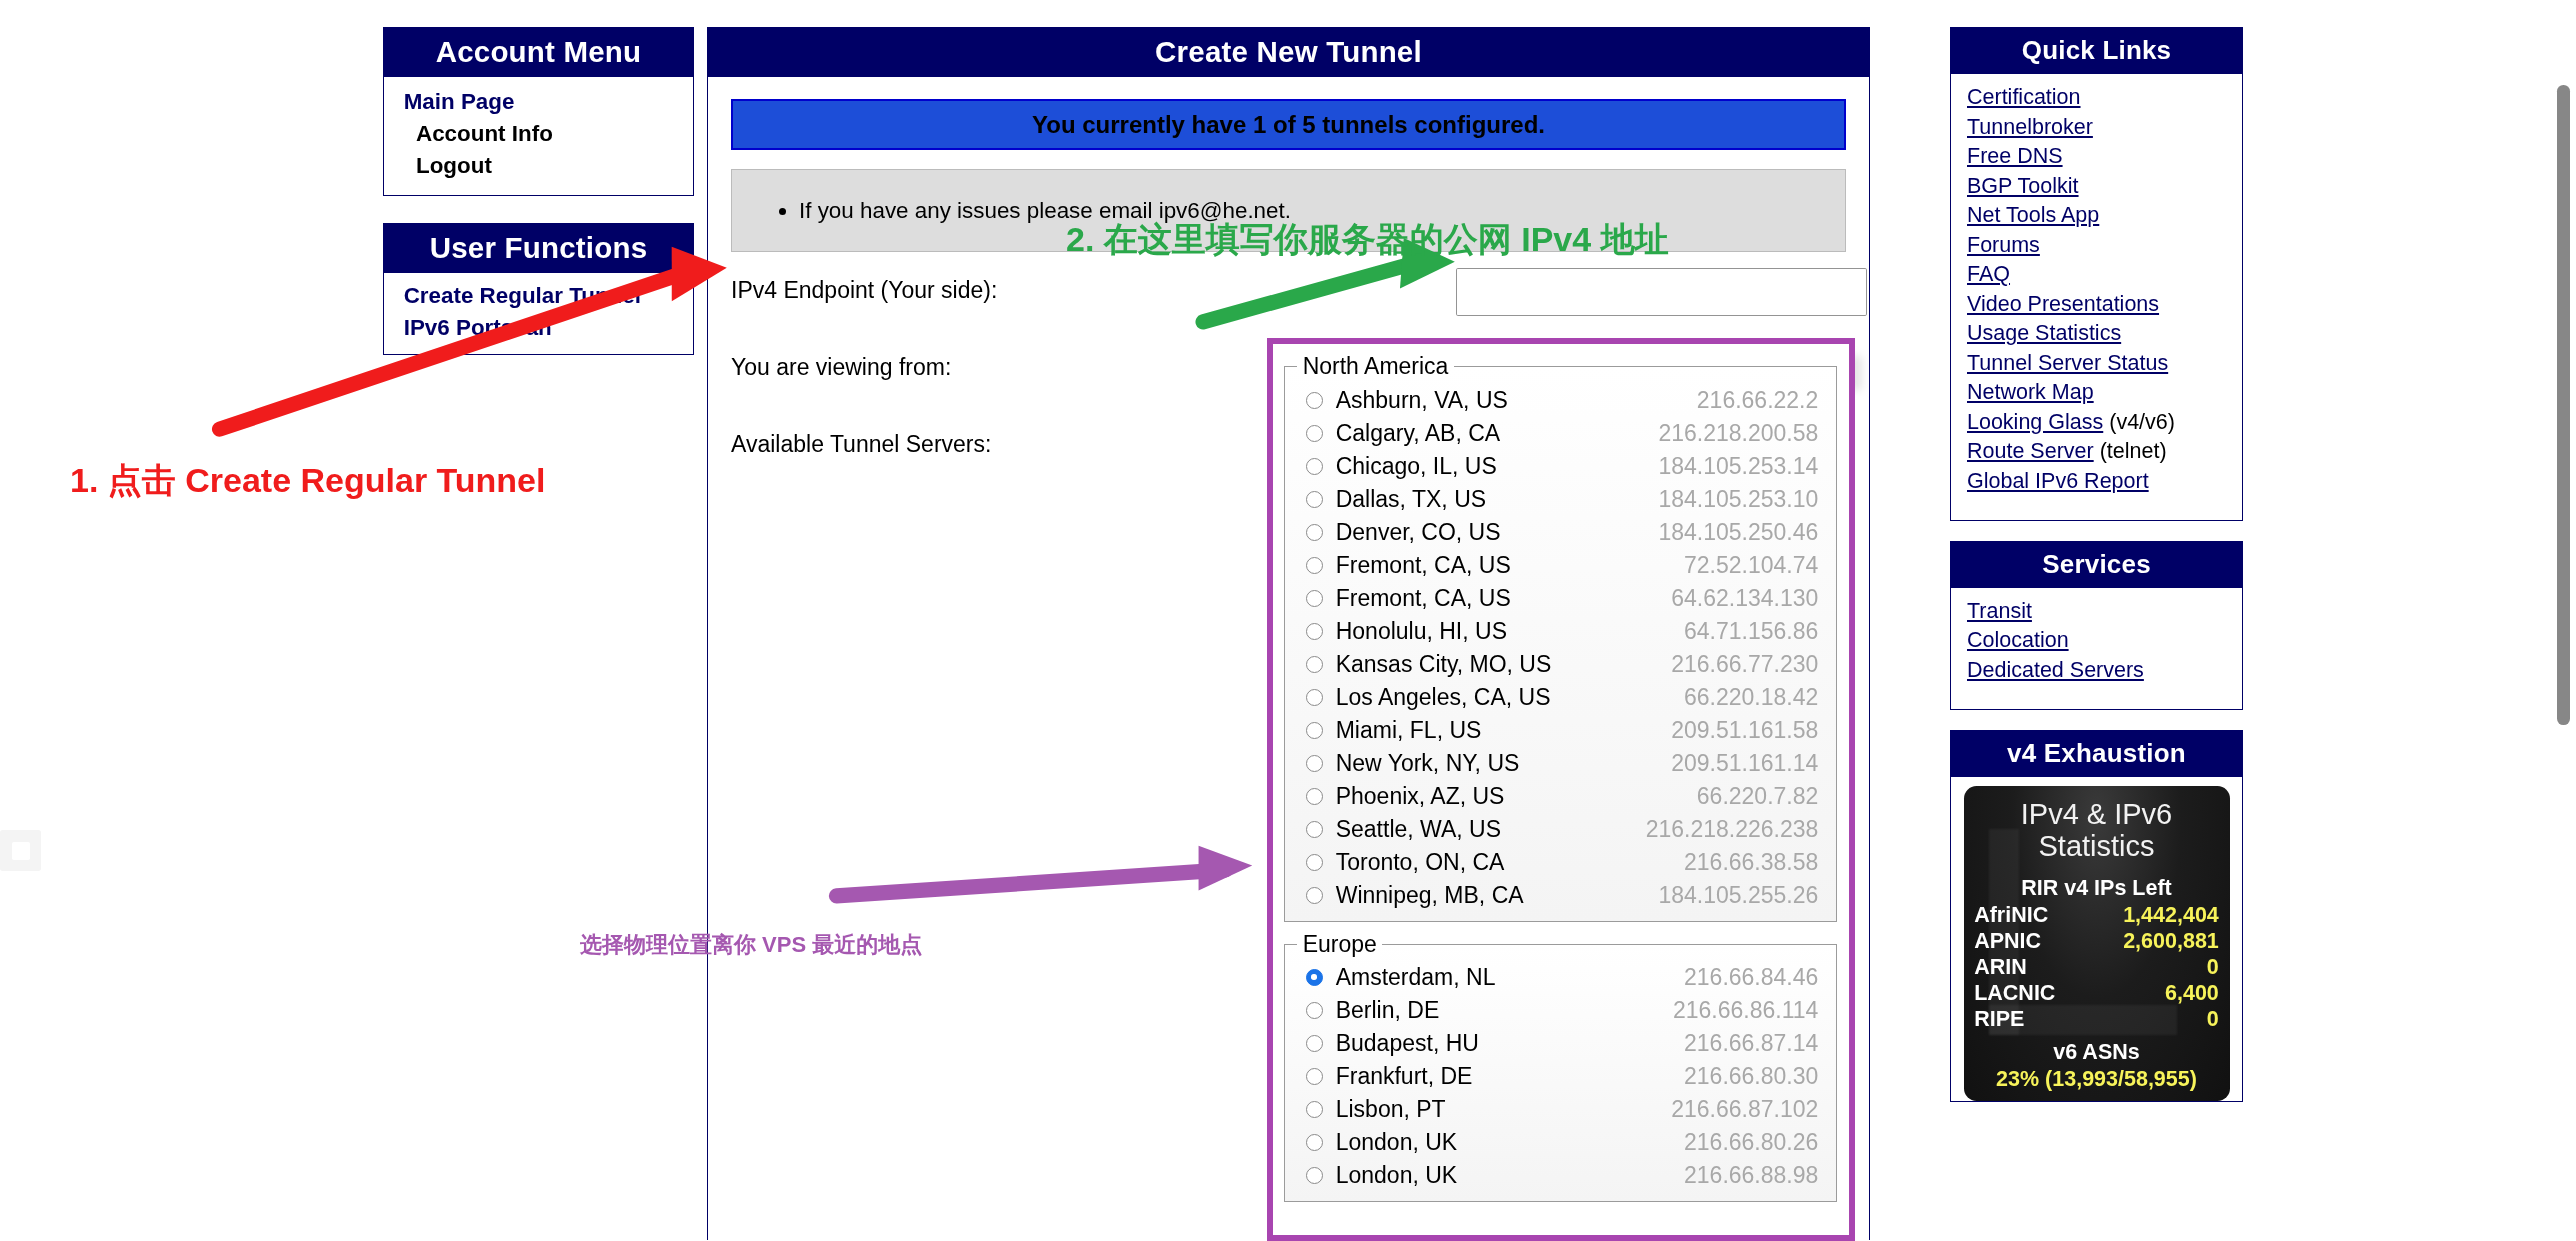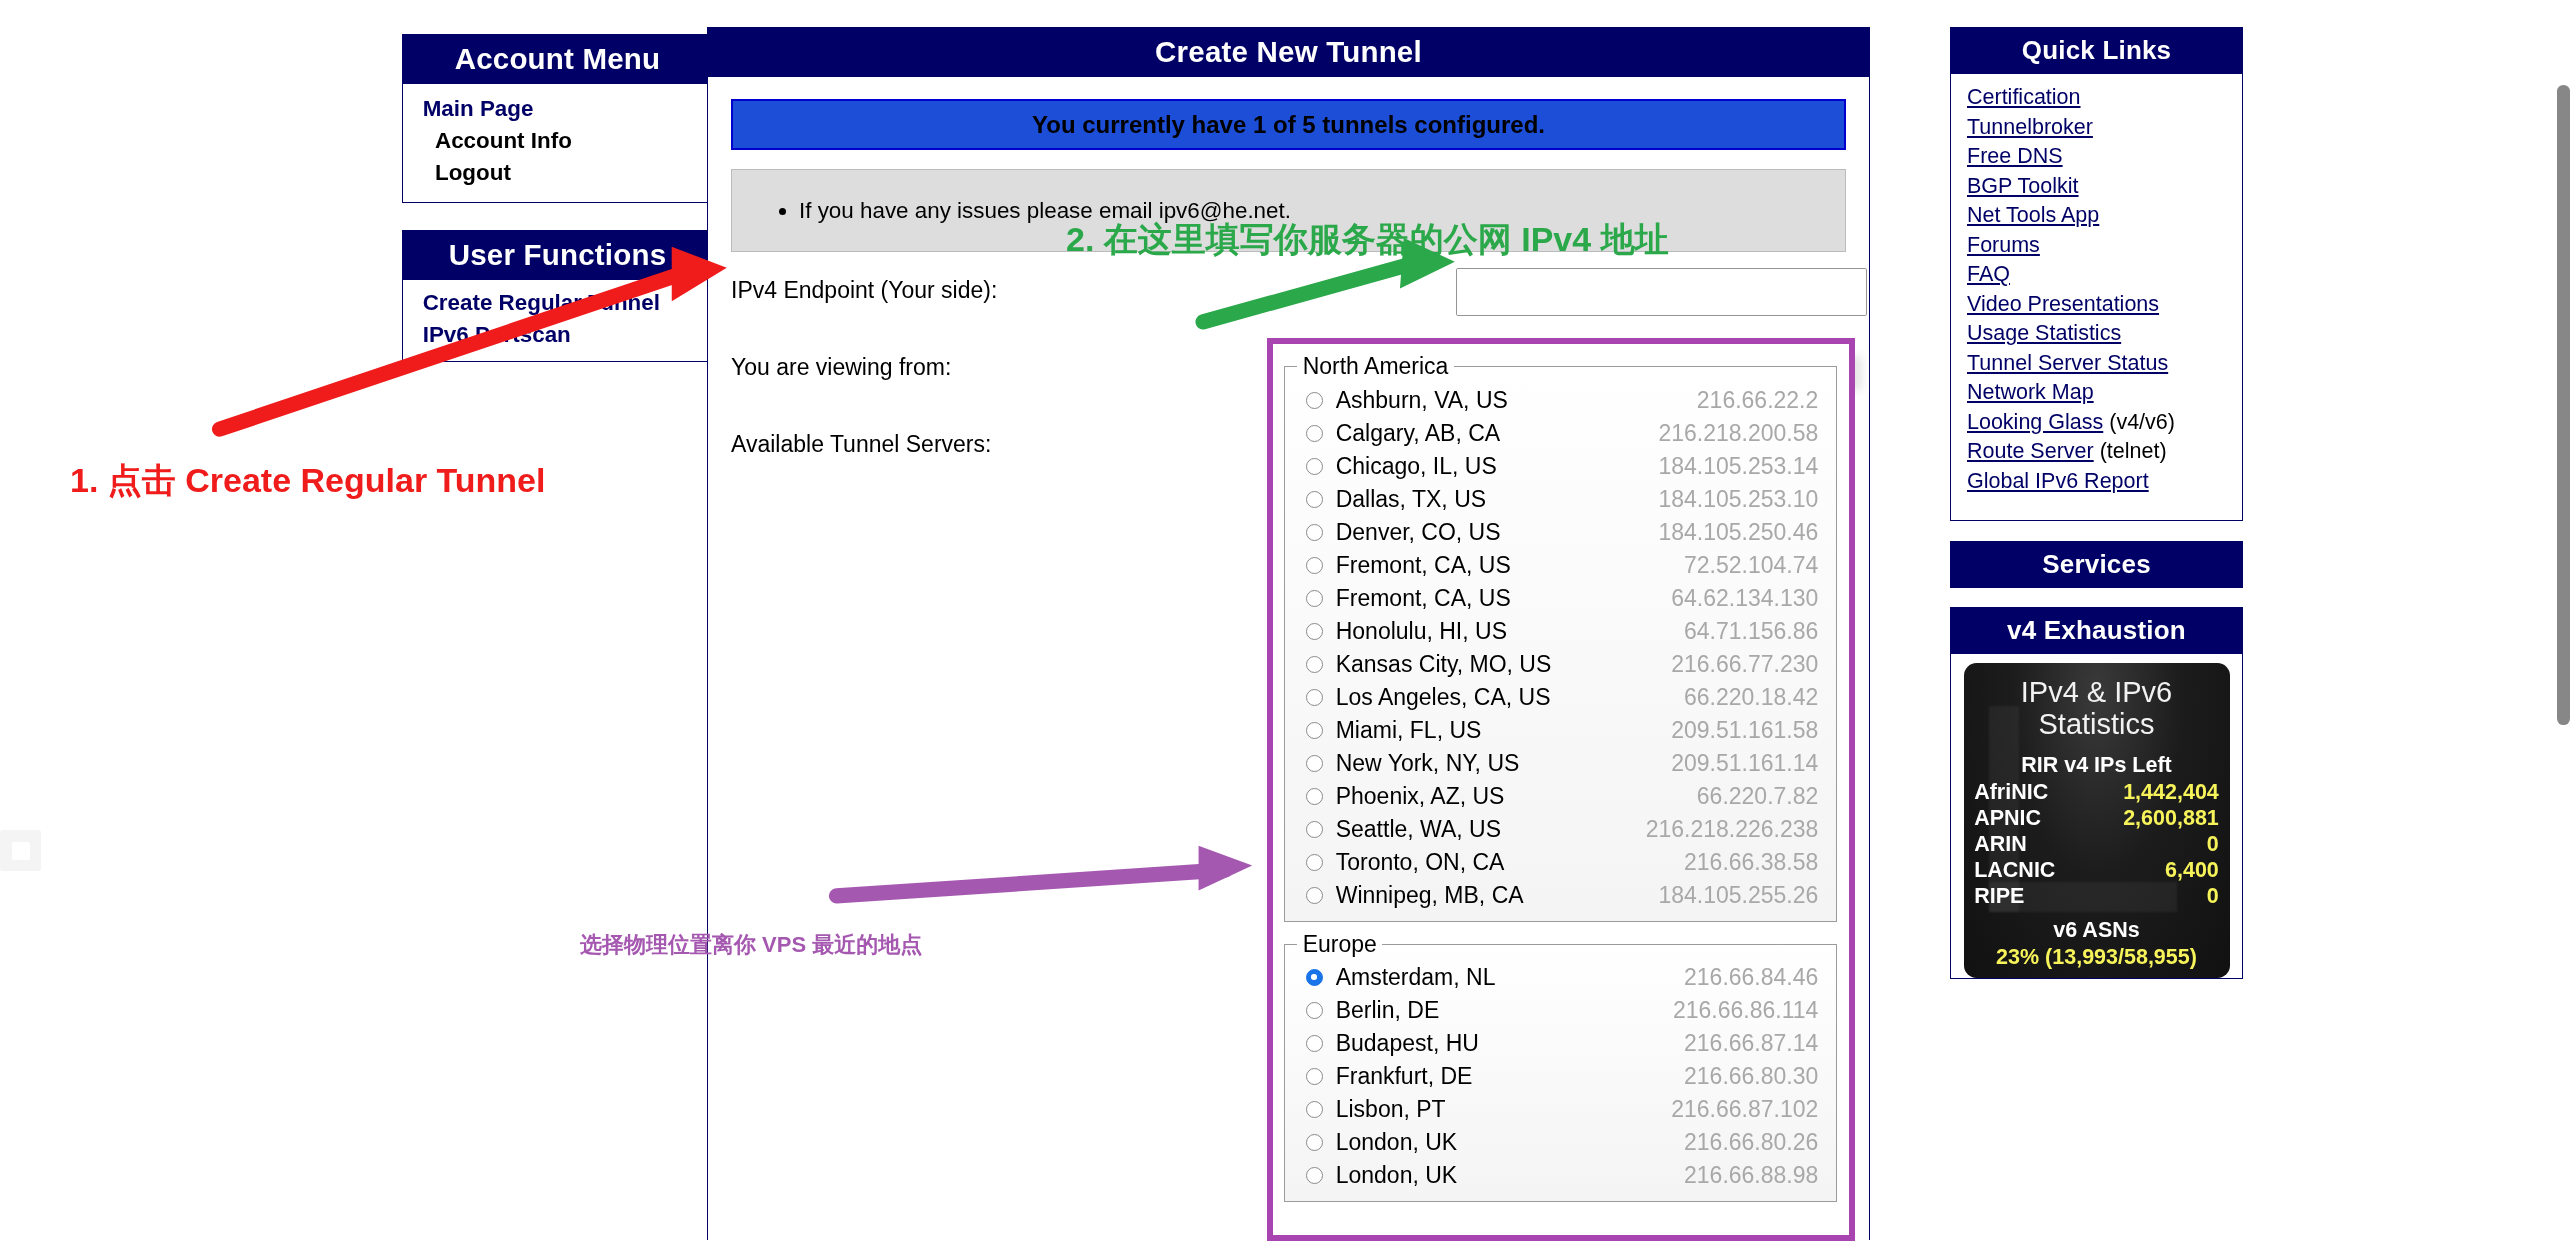--- a/index.html
+++ b/index.html
@@ -24,21 +24,21 @@
     text-align: center;
     letter-spacing: 0.2px;
   }
   .panel-body {
     background: #ffffff;
     border: 1.8px solid #000066;
     border-top: none;
   }
 
   
-  #left-col { position: absolute; left: 383px; top: 34px; width: 311px; margin-left: 19px; }
+  #left-col { position: absolute; left: 383px; top: 27px; width: 311px; }
 
   #account-menu-head { font-size: 29.5px; line-height: 50px; }
   #account-menu-body { padding: 9px 0 12.5px 0; }
   .acct-item {
     font-size: 22.4px; font-weight: bold; line-height: 32px;
     padding-left: 19.7px; color: #000000; white-space: nowrap;
   }
   .acct-item.link { color: #000066; }
   .acct-item.indent { padding-left: 32px; }
 
@@ -460,20 +460,25 @@
         <a class="rp-link"><u>Tunnel Server Status</u><span class="plain"></span></a>
         <a class="rp-link"><u>Network Map</u><span class="plain"></span></a>
         <a class="rp-link"><u>Looking Glass</u><span class="plain"> (v4/v6)</span></a>
         <a class="rp-link"><u>Route Server</u><span class="plain"> (telnet)</span></a>
         <a class="rp-link"><u>Global IPv6 Report</u><span class="plain"></span></a>
       </div>
     </div>
 
     <div id="services-wrap">
       <div class="panel-head rp-head">Services</div>
+      <div class="panel-body rp-body">
+        <a class="rp-link"><u>Transit</u></a>
+        <a class="rp-link"><u>Colocation</u></a>
+        <a class="rp-link"><u>Dedicated Servers</u></a>
+      </div>
     </div>
 
     <div id="v4ex-wrap">
       <div class="panel-head rp-head">v4 Exhaustion</div>
       <div class="panel-body rp-body" id="v4ex-body">
         <div id="v4ex-card">
           <div class="v4-title">IPv4 &amp; IPv6</div>
           <div class="v4-title">Statistics</div>
 
           <div class="v4-sub">RIR v4 IPs Left</div>

